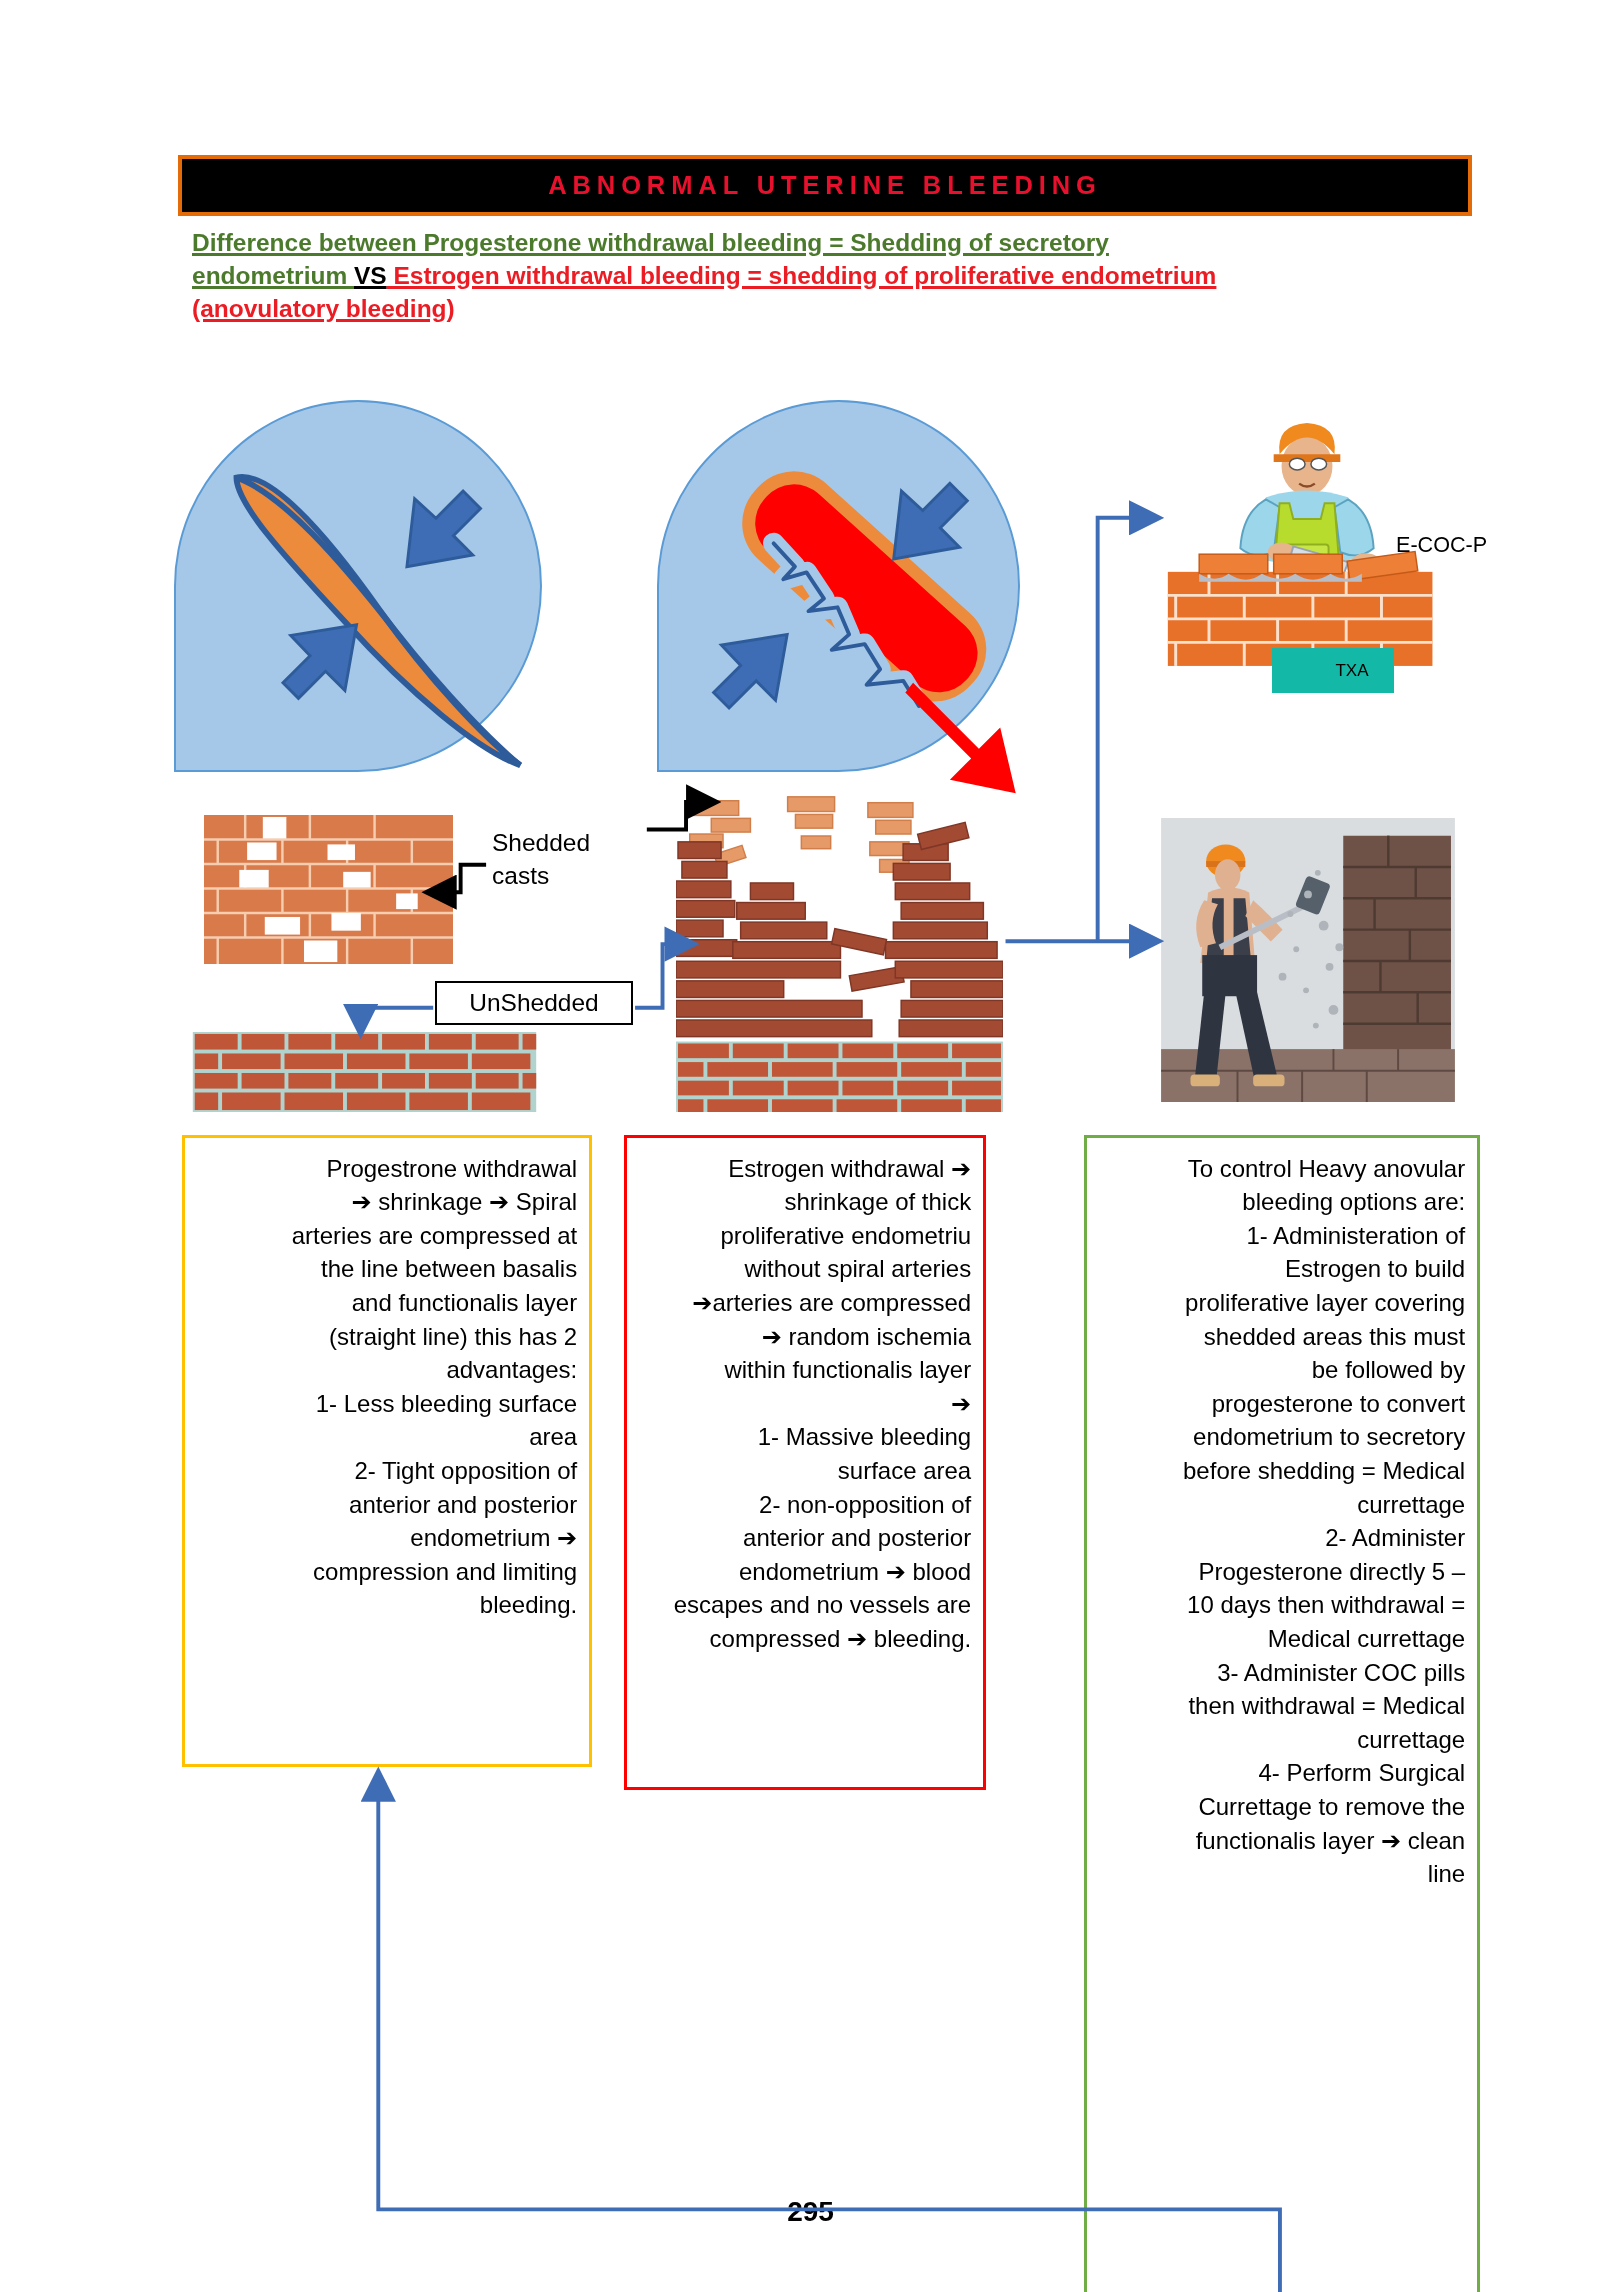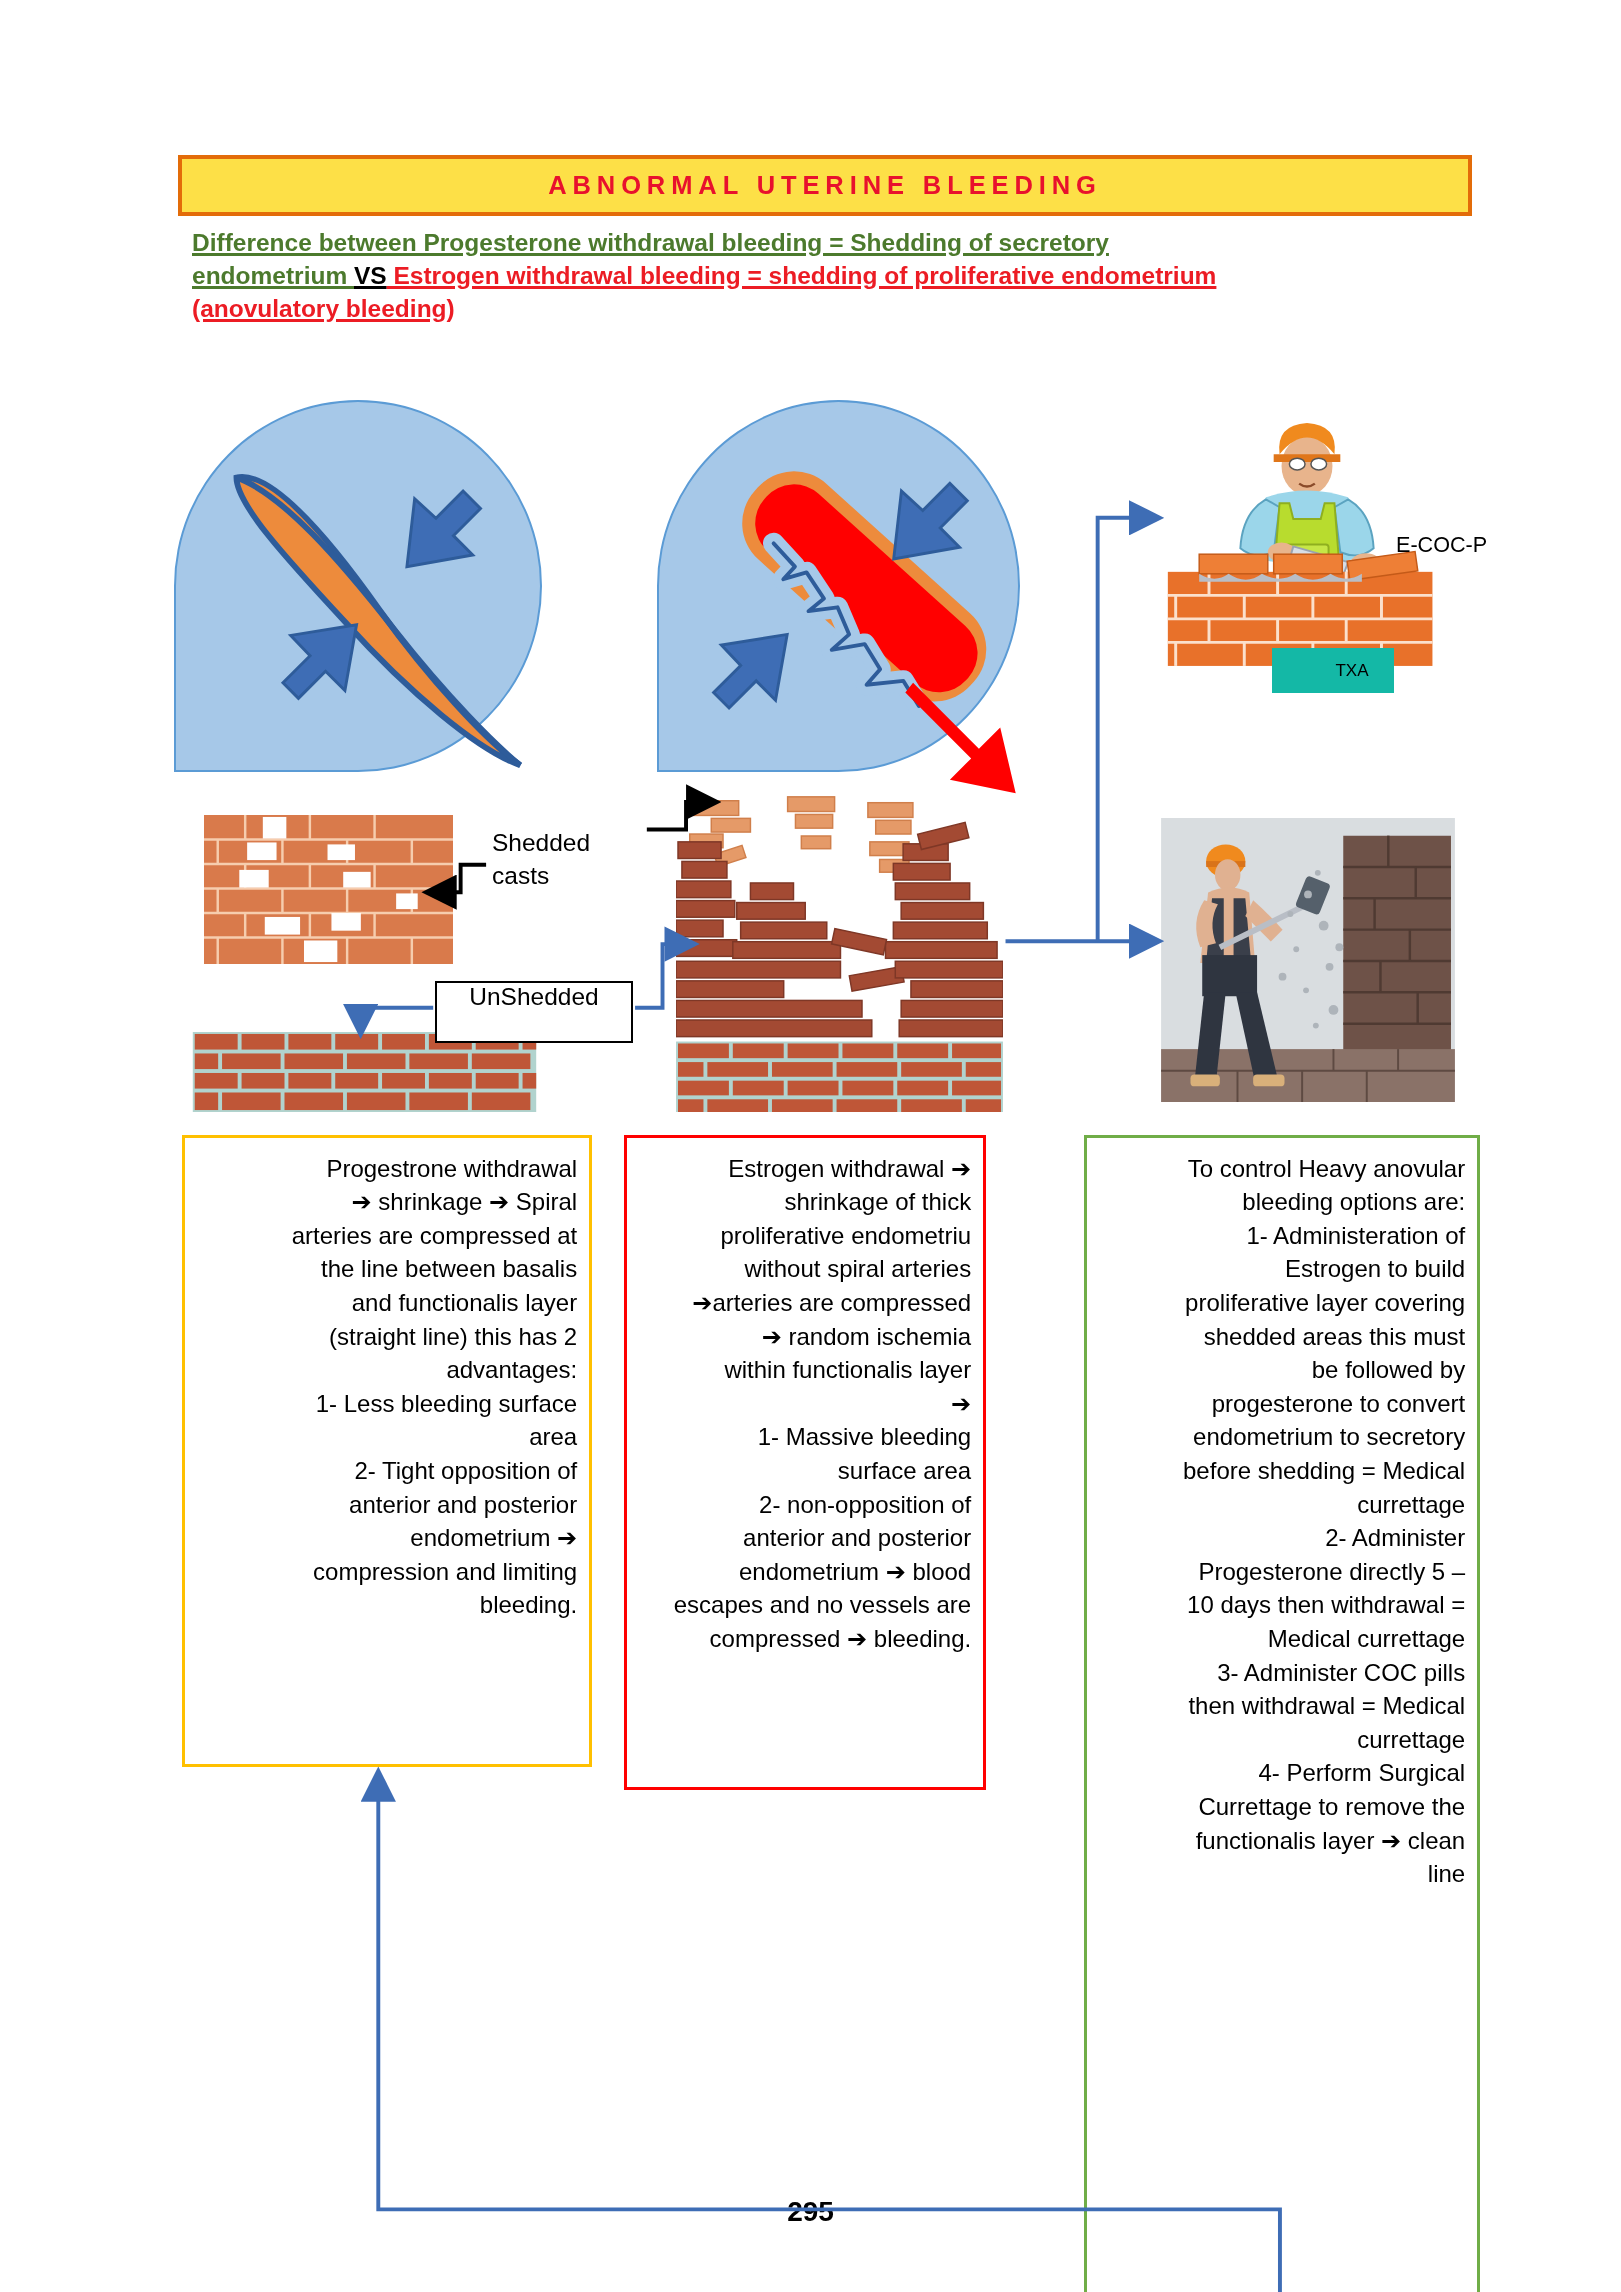--- a/index.html
+++ b/index.html
@@ -16,21 +16,21 @@
   }
 
   
   .title-box {
     position: absolute;
     left: 178px;
     top: 155px;
     width: 1294px;
     height: 61px;
     border: 4.9px solid #E36C09;
-    background: #fde047;
+    background: #000000;
     box-sizing: border-box;
     display: flex;
     align-items: center;
     justify-content: center;
   }
   .title-text {
     color: #E8112D;
     font-size: 25.5px;
     font-weight: bold;
     letter-spacing: 5.9px;
@@ -97,25 +97,25 @@
     font-size: 24.5px;
     color: #000;
     line-height: 1.35;
     white-space: pre-line;
   }
   #shedded-casts { left: 492px; top: 826px; }
 
   #unshedded-box {
     position: absolute;
     left: 435px; top: 981px;
-    width: 198px; height: 62px;
+    width: 198px; height: 44px;
     border: 2.9px solid #000;
     background: #fff;
     box-sizing: border-box;
-    display: flex; align-items: flex-start; justify-content: center;
+    display: flex; align-items: center; justify-content: center;
     font-size: 24.5px; color: #000;
   }
 
   
   .content-box {
     position: absolute;
     background: #ffffff;
     box-sizing: border-box;
     padding: 13.7px 11.8px 9.8px 13.7px;
     font-size: 24px;

